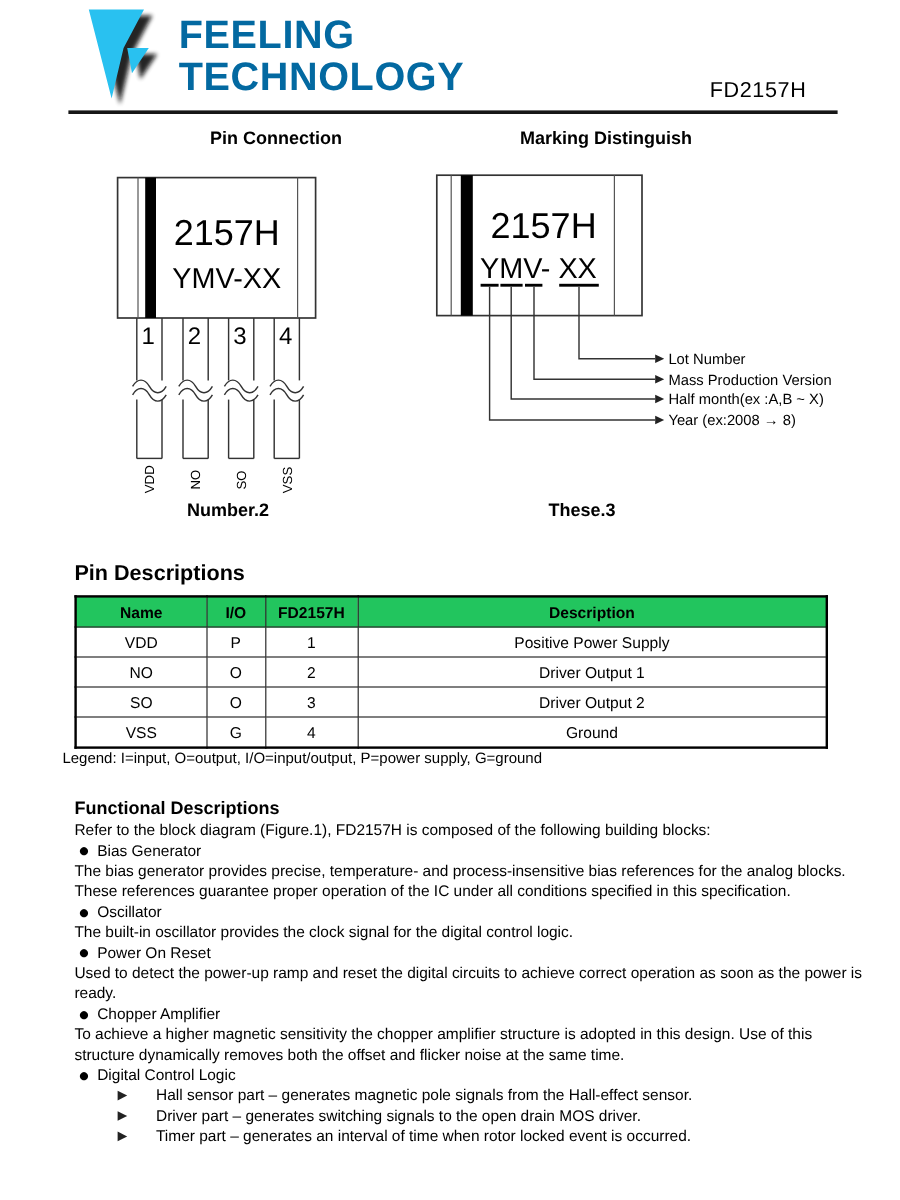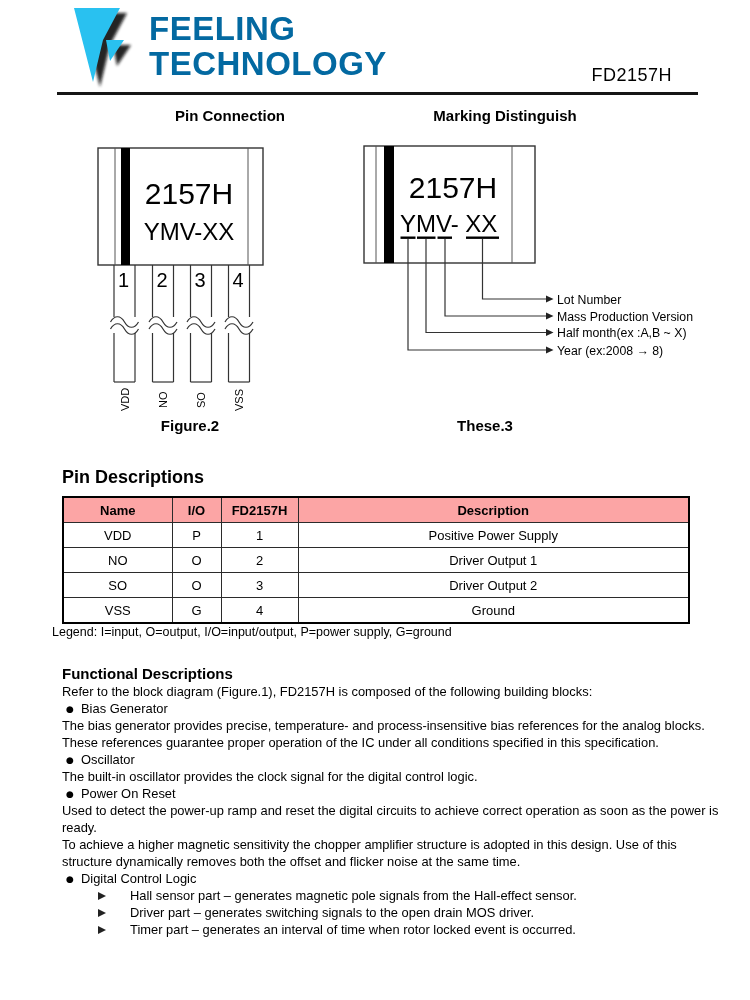--- a/index.html
+++ b/index.html
@@ -24,21 +24,21 @@
 
   
   #pin-desc-heading { left:62px; top:467px; font-size:18px; font-weight:bold; }
   #pin-table {
     position:absolute; left:62px; top:496px; width:626px;
     border-collapse:collapse; table-layout:fixed;
     font-size:13px; text-align:center;
     border:2px solid #000;
   }
   #pin-table th, #pin-table td { border:1px solid #2b2b2b; height:24px; padding:0; }
-  #pin-table th { background:#fca5a5; font-weight:bold; }
+  #pin-table th { background:#22c55e; font-weight:bold; }
   #legend { left:52px; top:625px; font-size:12.5px; }
 
   
   #func-heading { left:62px; top:665px; font-size:15px; font-weight:bold; }
   #func-lines { left:62px; top:683px; width:650px; font-size:12.9px; }
   .fl { height:17px; line-height:17px; white-space:nowrap; }
   .bmark {
     display:inline-block; width:15px; padding-left:4px;
     font-size:9px; vertical-align:1.5px;
     font-family:"DejaVu Sans","Liberation Sans",sans-serif;
@@ -170,21 +170,21 @@
     <polygon points="186,189 193.5,192.5 186,196"></polygon>
     <polygon points="186,206.5 193.5,210 186,213.5"></polygon>
   </g>
 
   <text x="197" y="163.5" font-size="12.3">Lot Number</text>
   <text x="197" y="180.5" font-size="12.3">Mass Production Version</text>
   <text x="197" y="197" font-size="12.3">Half month(ex :A,B ~ X)</text>
   <text x="197" y="214.5" font-size="12.3">Year (ex:2008 → 8)</text>
 </svg>
 
-<div class="abs fig-caption" style="left:95px; top:417px; width:190px;">Figure.2</div>
+<div class="abs fig-caption" style="left:95px; top:417px; width:190px;">Number.2</div>
 <div class="abs fig-caption" style="left:390px; top:417px; width:190px;">These.3</div>
 
 <div id="pin-desc-heading" class="abs">Pin Descriptions</div>
 
 <table id="pin-table">
   <colgroup>
     <col style="width:109px">
       <col style="width:49px">
       <col style="width:77px">
       <col style="width:391px">
@@ -232,19 +232,20 @@
 <div id="func-lines" class="abs">
   <div class="fl">Refer to the block diagram (Figure.1), FD2157H is composed of the following building blocks:</div>
   <div class="fl"><span class="bmark">●</span><span>Bias Generator</span></div>
   <div class="fl">The bias generator provides precise, temperature- and process-insensitive bias references for the analog blocks.</div>
   <div class="fl">These references guarantee proper operation of the IC under all conditions specified in this specification.</div>
   <div class="fl"><span class="bmark">●</span><span>Oscillator</span></div>
   <div class="fl">The built-in oscillator provides the clock signal for the digital control logic.</div>
   <div class="fl"><span class="bmark">●</span><span>Power On Reset</span></div>
   <div class="fl">Used to detect the power-up ramp and reset the digital circuits to achieve correct operation as soon as the power is</div>
   <div class="fl">ready.</div>
+  <div class="fl"><span class="bmark">●</span><span>Chopper Amplifier</span></div>
   <div class="fl">To achieve a higher magnetic sensitivity the chopper amplifier structure is adopted in this design. Use of this</div>
   <div class="fl">structure dynamically removes both the offset and flicker noise at the same time.</div>
   <div class="fl"><span class="bmark">●</span><span>Digital Control Logic</span></div>
   <div class="fl"><span class="smark"></span><span>Hall sensor part – generates magnetic pole signals from the Hall-effect sensor.</span></div>
   <div class="fl"><span class="smark"></span><span>Driver part – generates switching signals to the open drain MOS driver.</span></div>
   <div class="fl"><span class="smark"></span><span>Timer part – generates an interval of time when rotor locked event is occurred.</span></div>
 </div>
 
 </body></html>

